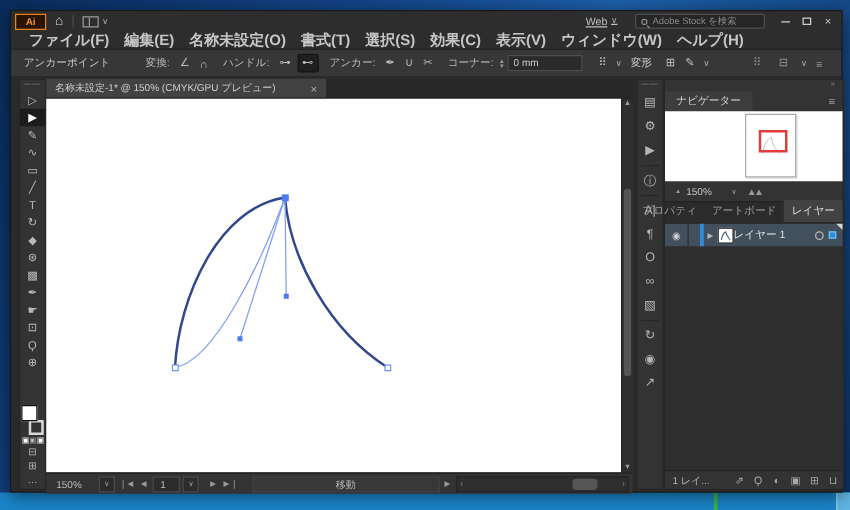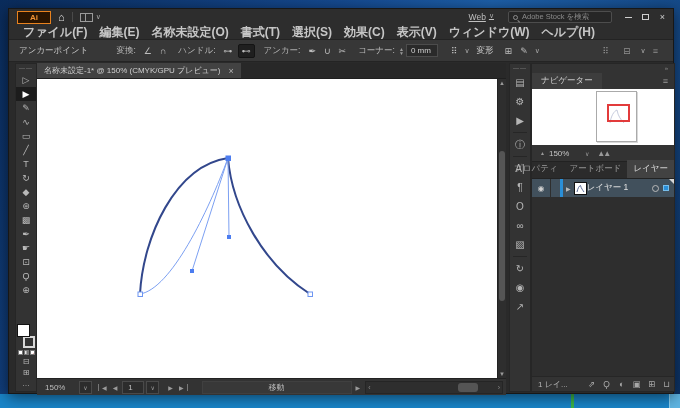--- a/index.html
+++ b/index.html
@@ -14,21 +14,21 @@
   
   .taskbar { left:0; right:0; bottom:0; height:14px; background:#1a85c9; }
   .taskbar .green-indicator { position:absolute; left:571px; top:0; width:3px; height:14px; background:#3cb54a; }
   .taskbar .right-segment { position:absolute; right:0; top:0; width:11px; height:14px; background:#5fb5e2; border-left:1px solid #8ed0ef; }
 
   
   .window { left:8px; top:8px; width:666px; height:386px; background:#323232; border:1px solid #171717; box-shadow:0 3px 14px rgba(0,0,0,.55); }
 
   
   .titlebar { left:0; top:0; right:0; height:16px; background:#2d2d2d; display:flex; align-items:center; }
-  .ai-logo { width:34px; height:13px; margin-left:8px; background:#2a1400; border:1px solid #e8821e; color:#f29334; font-size:8px; font-weight:bold; line-height:11px; text-align:center; }
+  .ai-logo { width:25px; height:13px; margin-left:3px; background:#2a1400; border:1px solid #e8821e; color:#f29334; font-size:8px; font-weight:bold; line-height:11px; text-align:center; }
   .home-icon { margin-left:7px; font-size:11px; color:#d8d8d8; line-height:14px; }
   .tb-sep { width:1px; height:10px; background:#4a4a4a; margin:0 7px; }
   .ws-icon { width:13px; height:9px; border:1px solid #9a9a9a; position:relative; }
   .ws-icon::after { content:''; position:absolute; left:4px; top:0; width:1px; height:7px; background:#9a9a9a; }
   .chev { font-size:7px; color:#a8a8a8; margin-left:3px; }
   .web-dd { margin-left:auto; display:flex; align-items:flex-start; font-size:8.5px; color:#c0c0c0;text-decoration:underline; }
   .searchbox { width:104px; height:12px; background:#262626; border:1px solid #4d4d4d; border-radius:2px; margin:0 8px 0 14px; display:flex; align-items:center; padding:0 4px; }
   .mag { width:5px; height:5px; border:1px solid #8b8b8b; border-radius:50%; position:relative; flex:none; }
   .mag::after { content:''; position:absolute; left:4px; top:4px; width:3px; height:1px; background:#8b8b8b; transform:rotate(45deg); transform-origin:0 0; }
   .search-ph { font-size:7.5px; color:#8a8a8a; margin-left:4px; white-space:nowrap; overflow:hidden; }
@@ -41,21 +41,21 @@
   .menubar { left:0; top:16px; right:0; height:15px; background:#2d2d2d; display:flex; align-items:center; padding-left:8px; border-bottom:1px solid #232323; }
   .menu-item { font-size:12px; color:#c6c6c6; padding:0 6px; white-space:nowrap;font-weight:bold; }
 
   
   .controlbar { left:0; top:31px; right:0; height:22px; background:#373737; border-bottom:1px solid #242424; display:flex; align-items:center; font-size:8.5px; padding-left:10px; }
   .cb-label { color:#c9c9c9; margin-right:20px; white-space:nowrap; }
   .cb-group-label { color:#b9b9b9; margin:0 4px 0 8px; white-space:nowrap; }
   .cb-icon { color:#bdbdbd; font-size:9px; padding:1px 3px; margin:0 1px; border-radius:2px; }
   .cb-icon.pressed { background:#1f1f1f; border:1px solid #141414; }
   .cb-spin { display:flex; flex-direction:column; justify-content:center; margin-right:2px; color:#9a9a9a; font-size:5px; line-height:4px; }
-  .cb-input { width:32px; height:13px; background:#2a2a2a; border:1px solid #4c4c4c; color:#d0d0d0; font-size:8px; display:flex; align-items:center; padding-left:4px; }
+  .cb-input { width:60px; height:13px; background:#2a2a2a; border:1px solid #4c4c4c; color:#d0d0d0; font-size:8px; display:flex; align-items:center; padding-left:4px; }
   .cb-btn { color:#cccccc; margin:0 7px; white-space:nowrap; }
   .cb-right { margin-left:auto; display:flex; align-items:center; margin-right:8px; }
   .cb-right .cb-icon { color:#8f8f8f; margin:0 4px; }
 
   
   .workspace { left:0; top:53px; right:0; bottom:0; background:#2a2a2a; }
 
   
   .tooldock { left:6px; top:1px; width:22px; bottom:1px; background:#333333; border:1px solid #262626; }
   .dock-grip { height:9px; text-align:center; color:#8a8a8a; font-size:6px; line-height:8px; letter-spacing:1px; }
@@ -69,21 +69,21 @@
   .mini-swatch { width:5px; height:5px; border:1px solid #777; }
   .ms-color { background:#fff; }
   .ms-grad { background:linear-gradient(90deg,#fff,#555); }
   .ms-none { background:#fff; position:relative; overflow:hidden; }
   .ms-none::after { content:''; position:absolute; left:-1px; top:2px; width:9px; height:1px; background:#d22; transform:rotate(-45deg); }
   .tool-sm { height:11px; font-size:8px; }
 
   
   .docarea { left:28px; top:1px; width:469px; bottom:1px; background:#2a2a2a; }
   .tabbar { left:0; top:0; right:0; height:16px; background:#282828; border-bottom:1px solid #1f1f1f; display:flex; }
-  .doctab { background:#424242; color:#cfcfcf; font-size:8px; display:flex; align-items:center; padding:0 7px; max-width:230px; white-space:nowrap; }
+  .doctab { background:#424242; color:#cfcfcf; font-size:8px; display:flex; align-items:center; padding:0 7px; max-width:230px; white-space:nowrap;gap:20px; }
   .doctab .close { margin-left:8px; color:#b5b5b5; font-size:9px; }
   .canvas { left:0; top:16px; width:460px; height:299px; background:#ffffff; }
   .vscroll { left:460px; top:16px; width:9px; height:299px; background:#2e2e2e; border-left:1px solid #222; }
   .vscroll .arrow { position:absolute; left:0; width:8px; text-align:center; color:#9a9a9a; font-size:6px; }
   .vscroll .thumb { position:absolute; left:1px; width:6px; top:72px; height:150px; background:#555; border-radius:3px; }
 
   
   .statusbar { left:0; right:0; top:315px; height:17px; background:#333333; border-top:1px solid #222; display:flex; align-items:center; font-size:8px; color:#bdbdbd; }
   .sb-zoom { margin-left:8px; width:34px; }
   .sb-dd { width:13px; height:13px; border:1px solid #4a4a4a; background:#2c2c2c; display:flex; align-items:center; justify-content:center; font-size:6px; color:#9a9a9a; margin-right:6px; }

